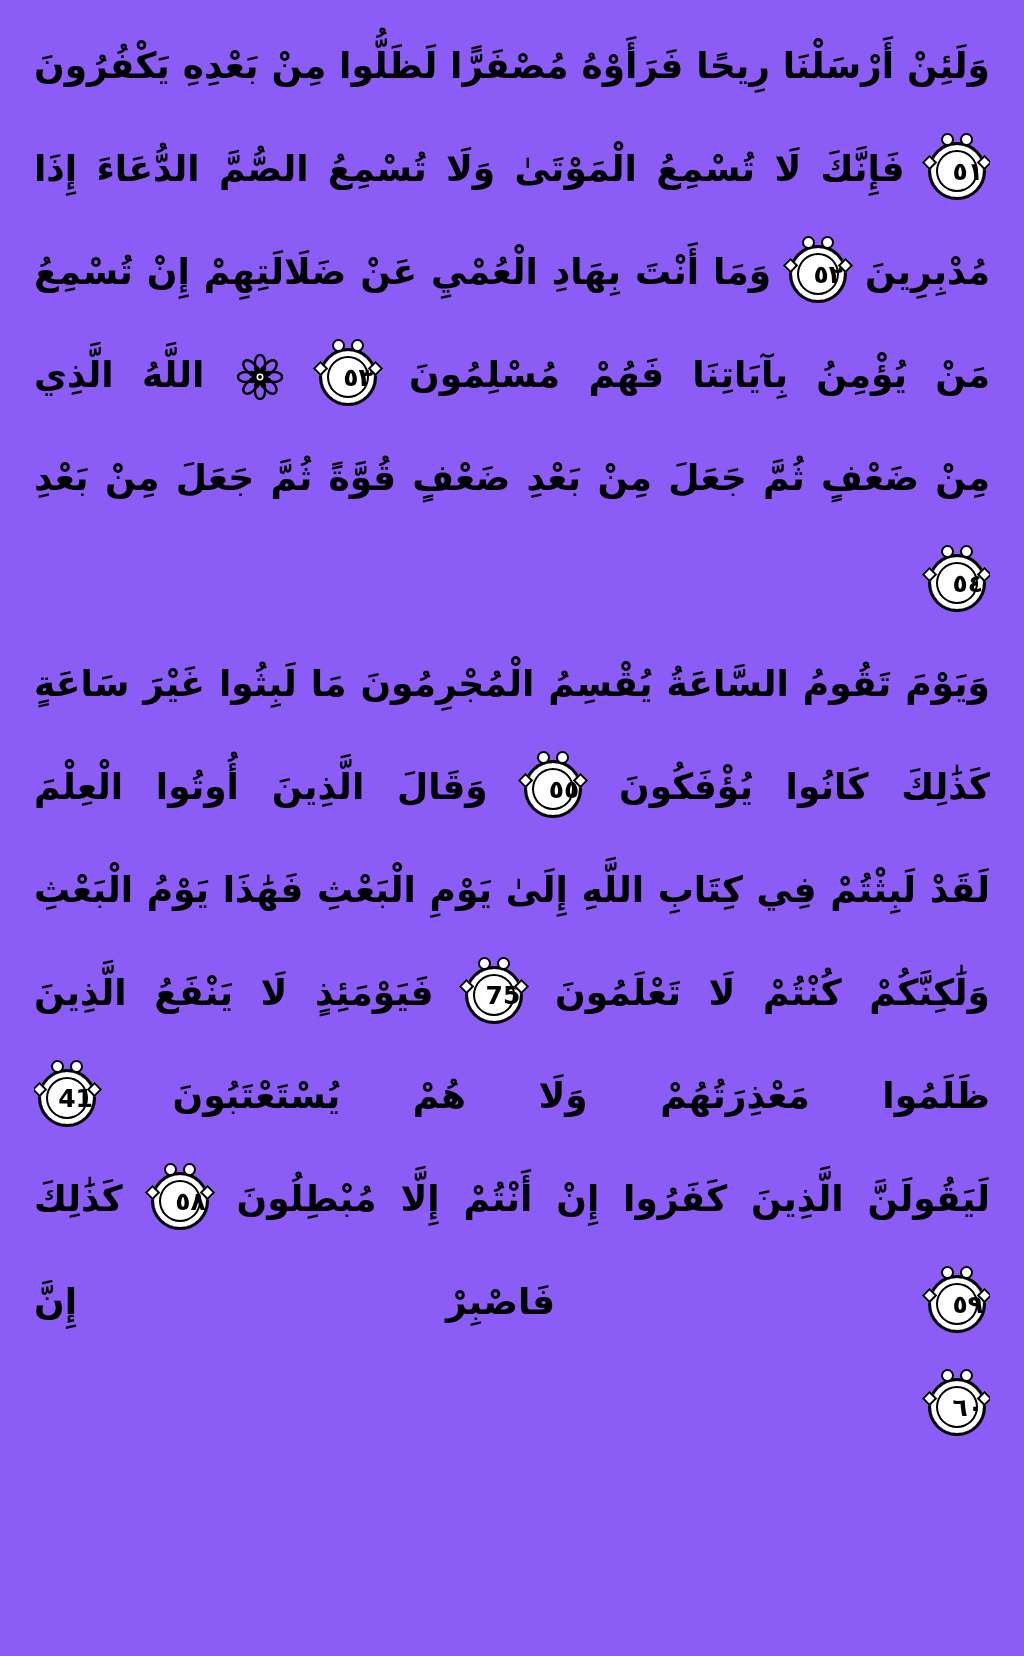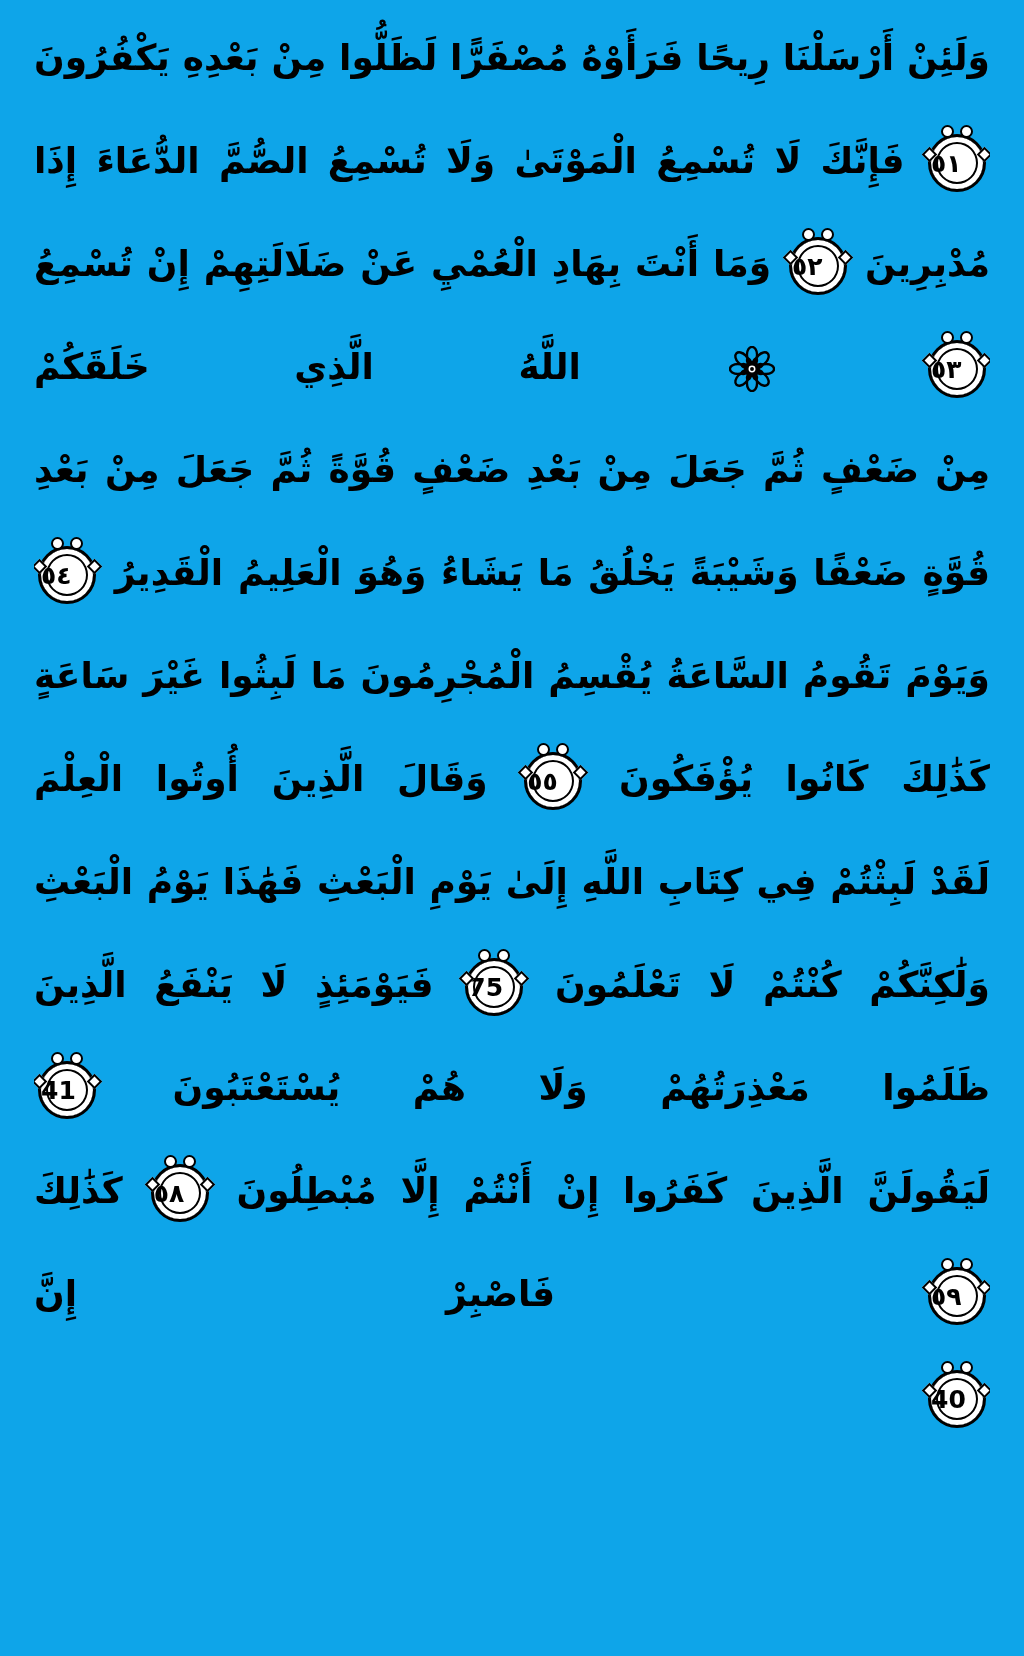--- a/index.html
+++ b/index.html
@@ -4,23 +4,23 @@
 <style>
   html, body {
     margin: 0;
     padding: 0;
     background: #ffffff;
   }
   .page {
     position: relative;
     width: 1024px;
     height: 1656px;
-    background: #0ea5e9;
+    background: #8b5cf6;
     box-sizing: border-box;
-    padding: 6px 34px 0 34px;
+    padding: 14px 34px 0 34px;
     overflow: hidden;
   }
   .lines {
     width: 100%;
   }
   .line {
     height: 103px;
     line-height: 103px;
     direction: rtl;
     unicode-bidi: embed;
@@ -34,21 +34,21 @@
     white-space: normal;
     overflow: hidden;
   }
   .ayah-text {
     letter-spacing: 0;
   }
   .verse-marker {
     position: relative;
     display: inline-flex;
     align-items: center;
-    justify-content: flex-end;
+    justify-content: flex-start;
     width: 58px;
     height: 58px;
     border: 3px solid #000;
     border-radius: 50%;
     background: #fff;
     box-shadow: inset 0 0 0 5px #fff, inset 0 0 0 7px #000;
     vertical-align: middle;
     margin: 0 4px;
     box-sizing: border-box;
   }
@@ -102,21 +102,21 @@
 
 <div class="page">
   <div class="lines">
       <div class="line"><span class="ayah-text">وَلَئِنْ أَرْسَلْنَا رِيحًا فَرَأَوْهُ مُصْفَرًّا لَظَلُّوا مِنْ بَعْدِهِ يَكْفُرُونَ</span> </div>
       <div class="line"><span class="verse-marker">
           <span class="verse-num">٥١</span>
         </span> <span class="ayah-text">فَإِنَّكَ لَا تُسْمِعُ الْمَوْتَىٰ وَلَا تُسْمِعُ الصُّمَّ الدُّعَاءَ إِذَا وَلَّوْا</span> </div>
       <div class="line"><span class="ayah-text">مُدْبِرِينَ</span> <span class="verse-marker">
           <span class="verse-num">٥٢</span>
         </span> <span class="ayah-text">وَمَا أَنْتَ بِهَادِ الْعُمْيِ عَنْ ضَلَالَتِهِمْ إِنْ تُسْمِعُ إِلَّا</span> </div>
-      <div class="line"> <span class="verse-marker">
+      <div class="line"><span class="ayah-text">مَنْ يُؤْمِنُ بِآيَاتِنَا فَهُمْ مُسْلِمُونَ</span> <span class="verse-marker">
           <span class="verse-num">٥٣</span>
         </span> <span class="rub-marker"><svg viewBox="-25 -25 50 50" width="46" height="46" aria-hidden="true">
             <ellipse cx="0" cy="-15.5" rx="5.5" ry="8.5" fill="none" stroke="#000" stroke-width="2.6" transform="rotate(0)"></ellipse>
             <ellipse cx="0" cy="-15.5" rx="5.5" ry="8.5" fill="none" stroke="#000" stroke-width="2.6" transform="rotate(45)"></ellipse>
             <ellipse cx="0" cy="-15.5" rx="5.5" ry="8.5" fill="none" stroke="#000" stroke-width="2.6" transform="rotate(90)"></ellipse>
             <ellipse cx="0" cy="-15.5" rx="5.5" ry="8.5" fill="none" stroke="#000" stroke-width="2.6" transform="rotate(135)"></ellipse>
             <ellipse cx="0" cy="-15.5" rx="5.5" ry="8.5" fill="none" stroke="#000" stroke-width="2.6" transform="rotate(180)"></ellipse>
             <ellipse cx="0" cy="-15.5" rx="5.5" ry="8.5" fill="none" stroke="#000" stroke-width="2.6" transform="rotate(225)"></ellipse>
             <ellipse cx="0" cy="-15.5" rx="5.5" ry="8.5" fill="none" stroke="#000" stroke-width="2.6" transform="rotate(270)"></ellipse>
             <ellipse cx="0" cy="-15.5" rx="5.5" ry="8.5" fill="none" stroke="#000" stroke-width="2.6" transform="rotate(315)"></ellipse>
@@ -125,37 +125,37 @@
             <ellipse cx="0" cy="-8" rx="3.1" ry="5.2" fill="#000" transform="rotate(112.5)"></ellipse>
             <ellipse cx="0" cy="-8" rx="3.1" ry="5.2" fill="#000" transform="rotate(157.5)"></ellipse>
             <ellipse cx="0" cy="-8" rx="3.1" ry="5.2" fill="#000" transform="rotate(202.5)"></ellipse>
             <ellipse cx="0" cy="-8" rx="3.1" ry="5.2" fill="#000" transform="rotate(247.5)"></ellipse>
             <ellipse cx="0" cy="-8" rx="3.1" ry="5.2" fill="#000" transform="rotate(292.5)"></ellipse>
             <ellipse cx="0" cy="-8" rx="3.1" ry="5.2" fill="#000" transform="rotate(337.5)"></ellipse>
             <circle r="4.6" fill="#fff" stroke="#000" stroke-width="1.6"></circle>
             <circle r="2.1" fill="#000"></circle>
           </svg></span> <span class="ayah-text">اللَّهُ الَّذِي خَلَقَكُمْ</span> </div>
       <div class="line"><span class="ayah-text">مِنْ ضَعْفٍ ثُمَّ جَعَلَ مِنْ بَعْدِ ضَعْفٍ قُوَّةً ثُمَّ جَعَلَ مِنْ بَعْدِ</span> </div>
-      <div class="line"><span class="ayah-text">قُوَّةٍ ضَعْفًا وَشَيْبَةً يَخْلُقُ مَا يَشَاءُ وَهُوَ الْعَلِيمُ الْقَدِيرُ</span> <span class="verse-marker">
+      <div class="line"> <span class="verse-marker">
           <span class="verse-num">٥٤</span>
         </span> </div>
       <div class="line"><span class="ayah-text">وَيَوْمَ تَقُومُ السَّاعَةُ يُقْسِمُ الْمُجْرِمُونَ مَا لَبِثُوا غَيْرَ سَاعَةٍ</span> </div>
       <div class="line"><span class="ayah-text">كَذَٰلِكَ كَانُوا يُؤْفَكُونَ</span> <span class="verse-marker">
           <span class="verse-num">٥٥</span>
         </span> <span class="ayah-text">وَقَالَ الَّذِينَ أُوتُوا الْعِلْمَ وَالْإِيمَانَ</span> </div>
       <div class="line"><span class="ayah-text">لَقَدْ لَبِثْتُمْ فِي كِتَابِ اللَّهِ إِلَىٰ يَوْمِ الْبَعْثِ فَهَٰذَا يَوْمُ الْبَعْثِ</span> </div>
       <div class="line"><span class="ayah-text">وَلَٰكِنَّكُمْ كُنْتُمْ لَا تَعْلَمُونَ</span> <span class="verse-marker">
           <span class="verse-num">75</span>
         </span> <span class="ayah-text">فَيَوْمَئِذٍ لَا يَنْفَعُ الَّذِينَ</span> </div>
       <div class="line"><span class="ayah-text">ظَلَمُوا مَعْذِرَتُهُمْ وَلَا هُمْ يُسْتَعْتَبُونَ</span> <span class="verse-marker">
           <span class="verse-num">41</span>
         </span>  </div>
       <div class="line"><span class="ayah-text">لَيَقُولَنَّ الَّذِينَ كَفَرُوا إِنْ أَنْتُمْ إِلَّا مُبْطِلُونَ</span> <span class="verse-marker">
           <span class="verse-num">٥٨</span>
         </span> <span class="ayah-text">كَذَٰلِكَ</span> </div>
       <div class="line"> <span class="verse-marker">
           <span class="verse-num">٥٩</span>
         </span> <span class="ayah-text">فَاصْبِرْ إِنَّ</span> </div>
       <div class="line"> <span class="verse-marker">
-          <span class="verse-num">40</span>
+          <span class="verse-num">٦٠</span>
         </span> </div>
     </div>
 </div>
 
 </body></html>

